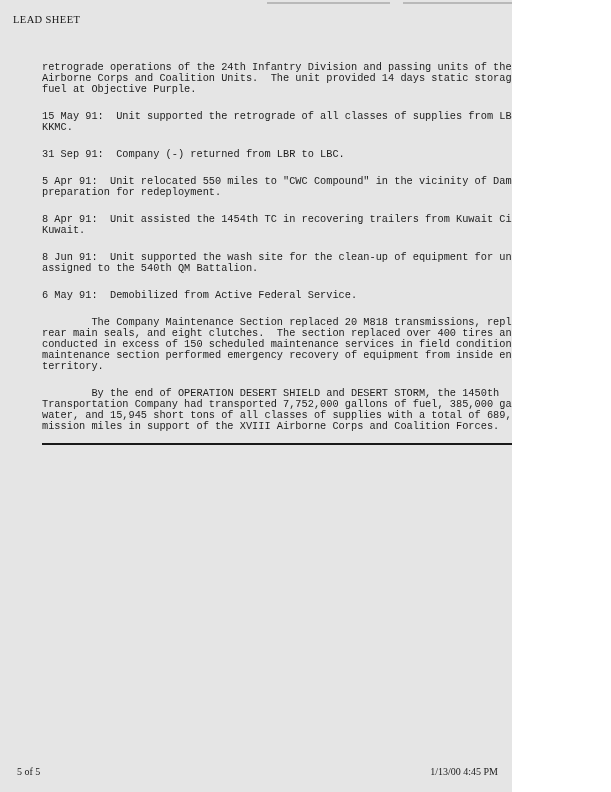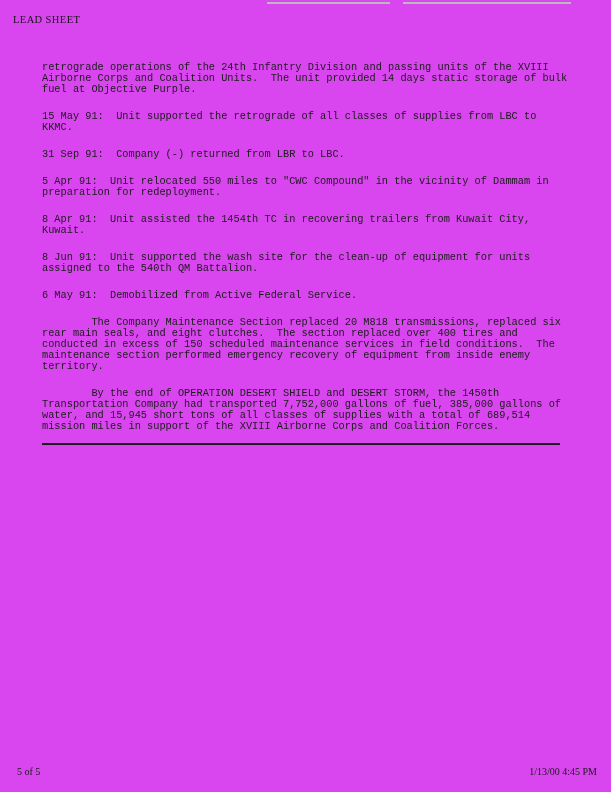--- a/index.html
+++ b/index.html
@@ -2,23 +2,23 @@
 <html><head>
 <meta charset="utf-8">
 <style>
   html, body {
     margin: 0;
     padding: 0;
     background: #ffffff;
   }
   .page {
     position: relative;
-    width: 611px;
+    width: 512px;
     height: 792px;
-    background: #d946ef;
+    background: #e5e5e5;
     overflow: hidden;
     font-family: "Liberation Serif", serif;
     color: #1c1c1c;
   }
   .top-frag {
     position: absolute;
     top: 2px;
     height: 2px;
     background: #b9b9b9;
   }

